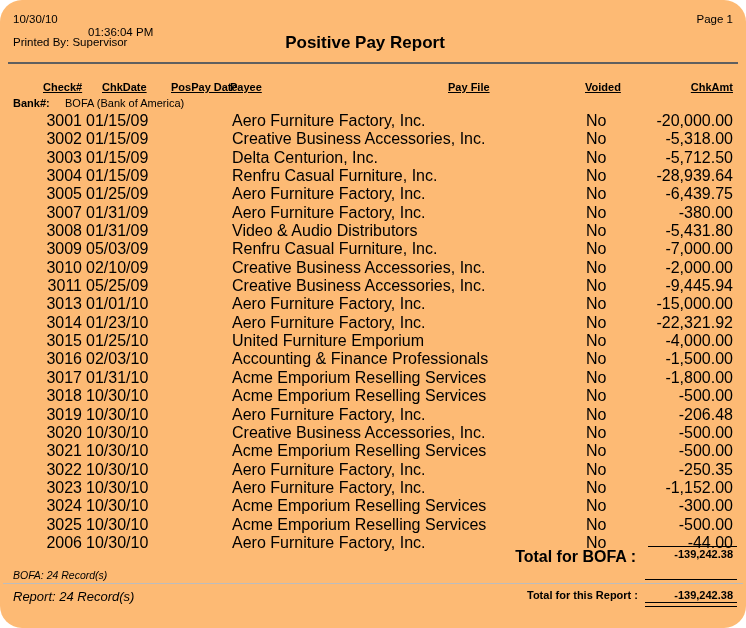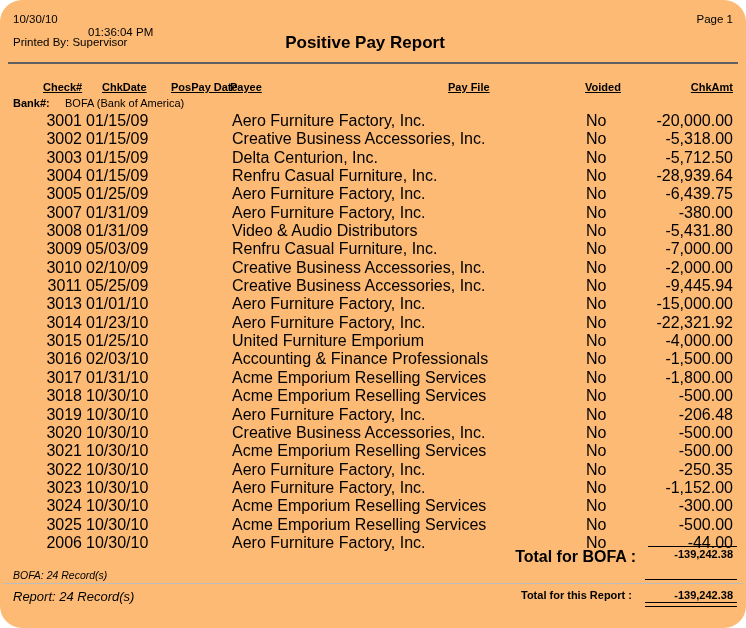--- a/index.html
+++ b/index.html
@@ -45,21 +45,21 @@
   .c-voided{left:586px;text-align:center;}
   .c-amt{right:13px;text-align:right;}
   
   .subtotal-rule{top:546px;right:9px;width:89px;border-top:1.4px solid #000;height:0;}
   .bofa-records{left:13px;top:569px;font-size:10.5px;font-style:italic;}
   .bofa-label{right:110px;top:548px;font-size:16px;font-weight:bold;}
   .bofa-amount{right:13px;top:548px;font-size:11px;font-weight:bold;}
   .faint-line{top:583px;left:3px;right:3px;border-top:1px solid #bdbdbd;height:0;}
   .report-rule{top:579px;right:9px;width:92px;border-top:1.6px solid #000;height:0;}
   .report-records{left:13px;top:589px;font-size:13px;font-style:italic;}
-  .report-label{right:114px;top:589px;font-size:11px;font-weight:bold;}
+  .report-label{right:108px;top:589px;font-size:11px;font-weight:bold;}
   .report-amount{right:13px;top:589px;font-size:11px;font-weight:bold;}
   .dbl-underline{top:602px;right:9px;width:92px;height:3px;border-top:1.6px solid #000;border-bottom:1.6px solid #000;}
 </style>
 </head>
 <body>
 
 <div class="page">
 
   <span class="abs hdr-date">10/30/10</span>
   <span class="abs hdr-time">01:36:04 PM</span>

